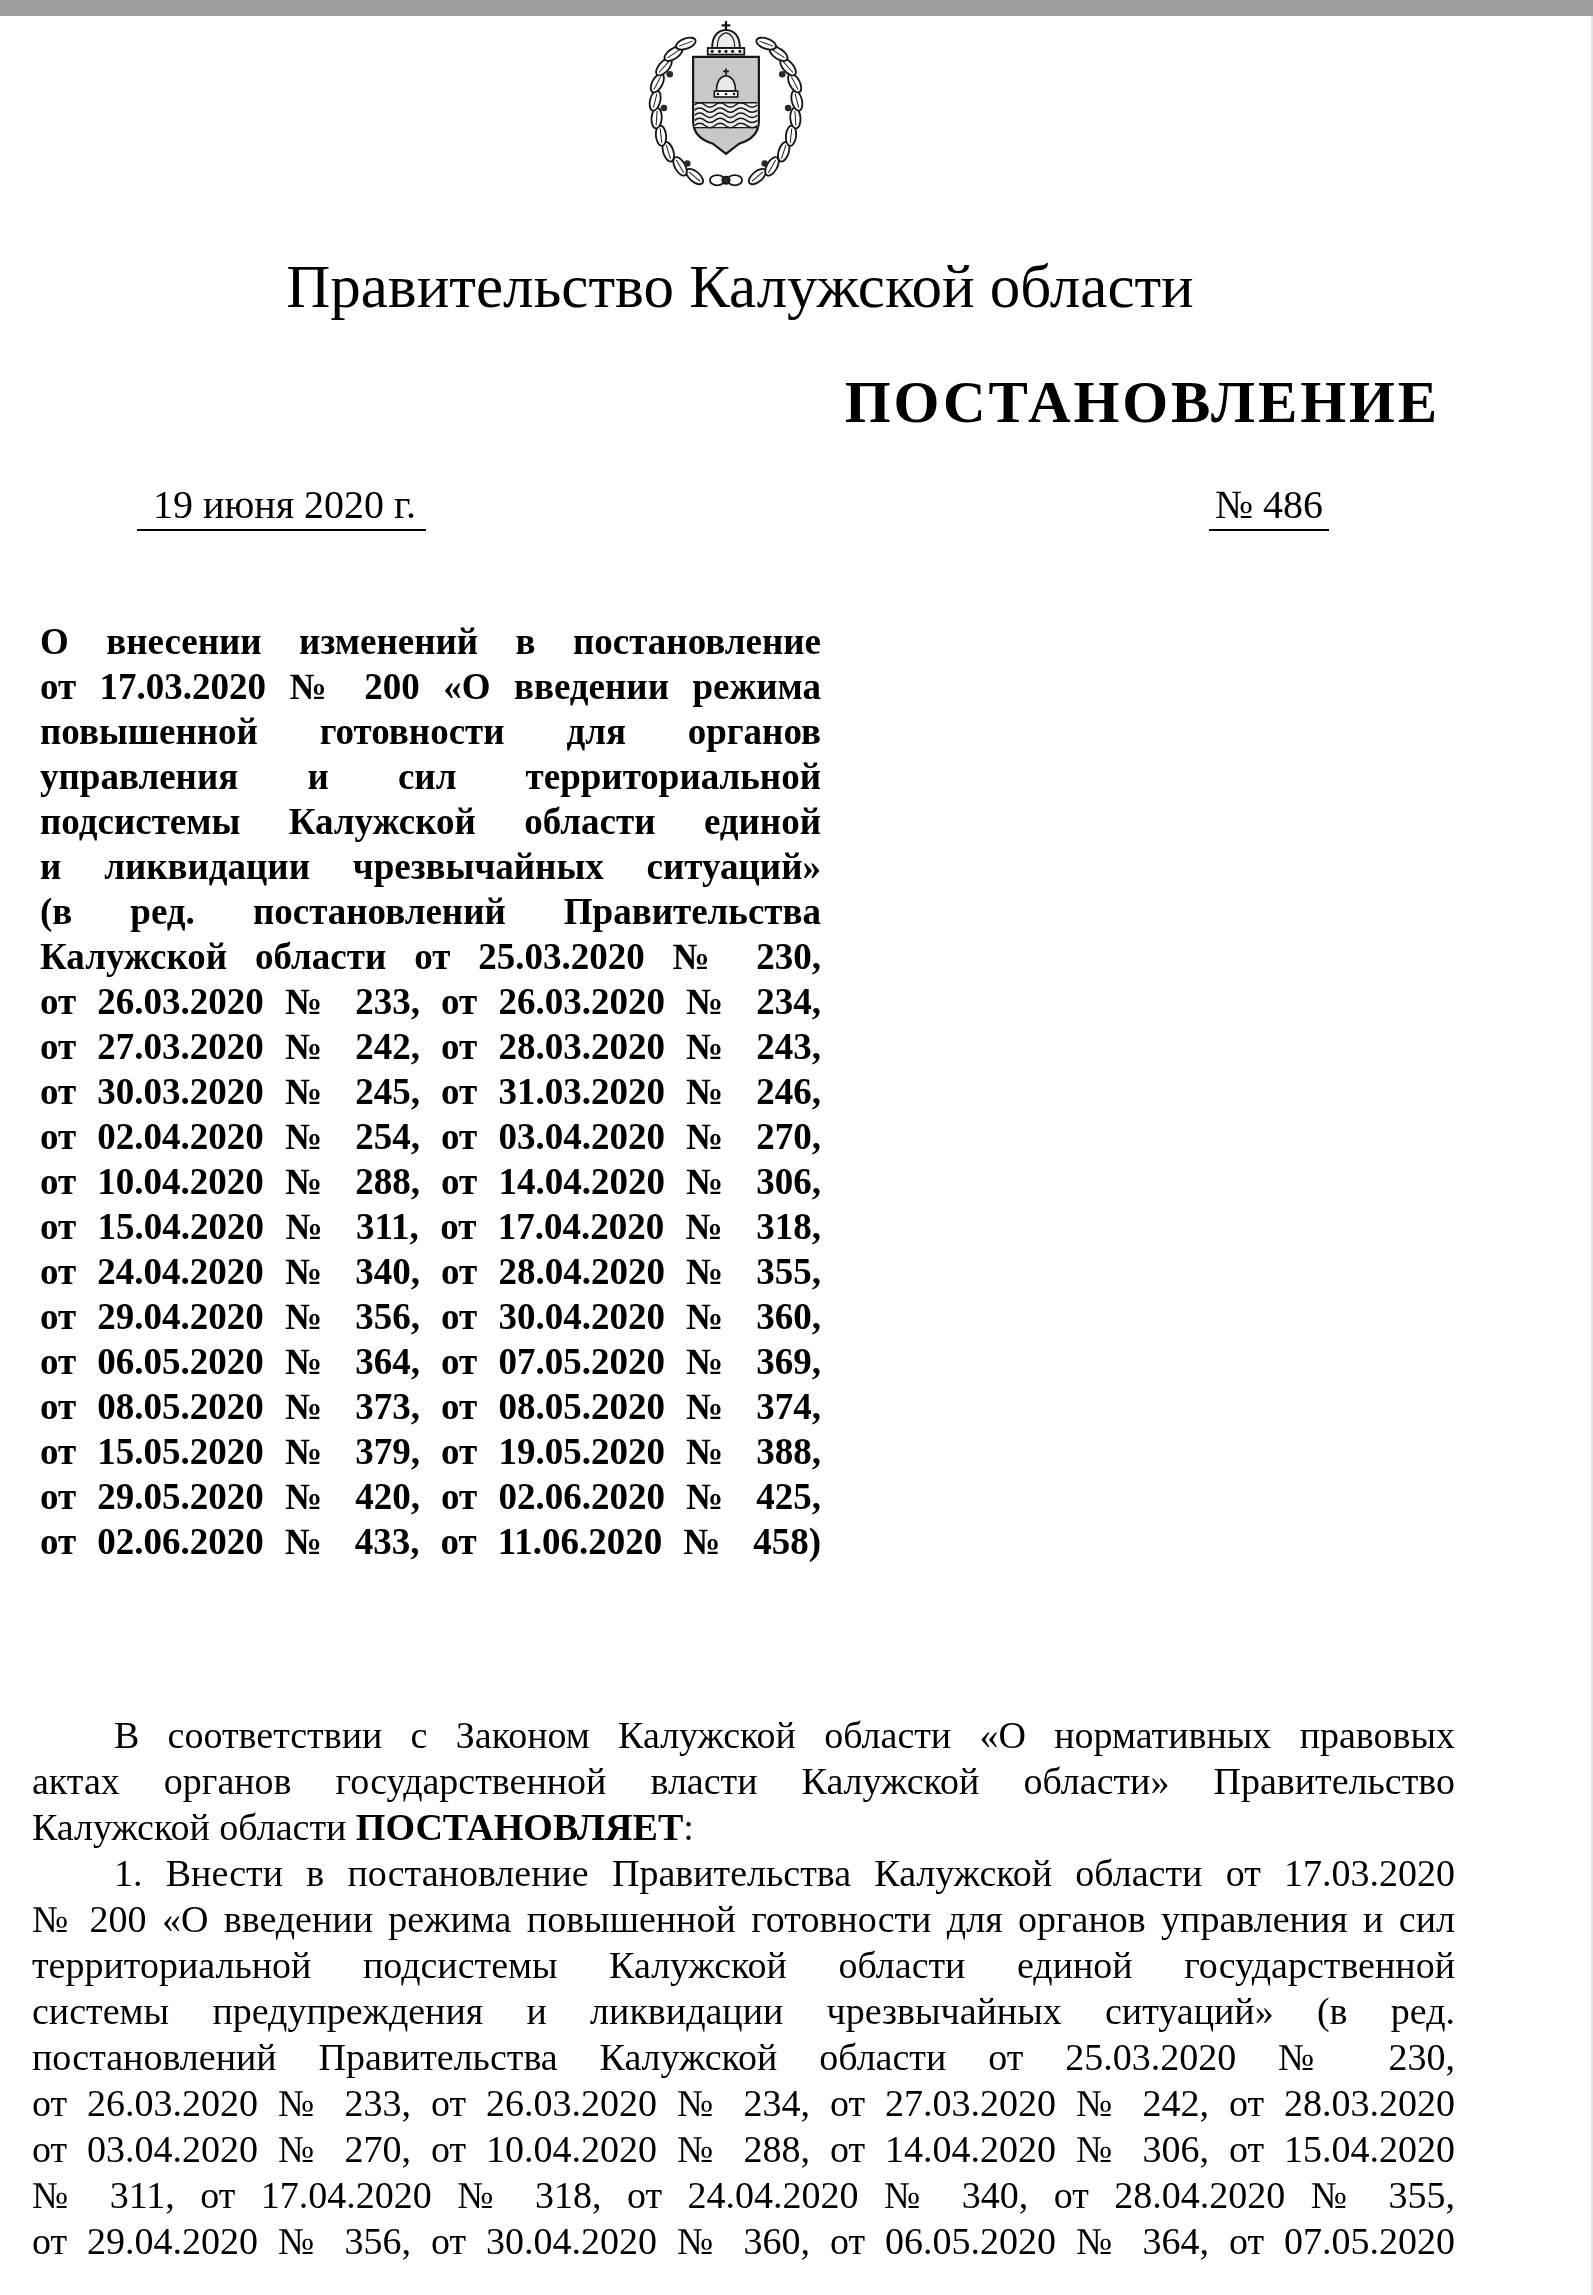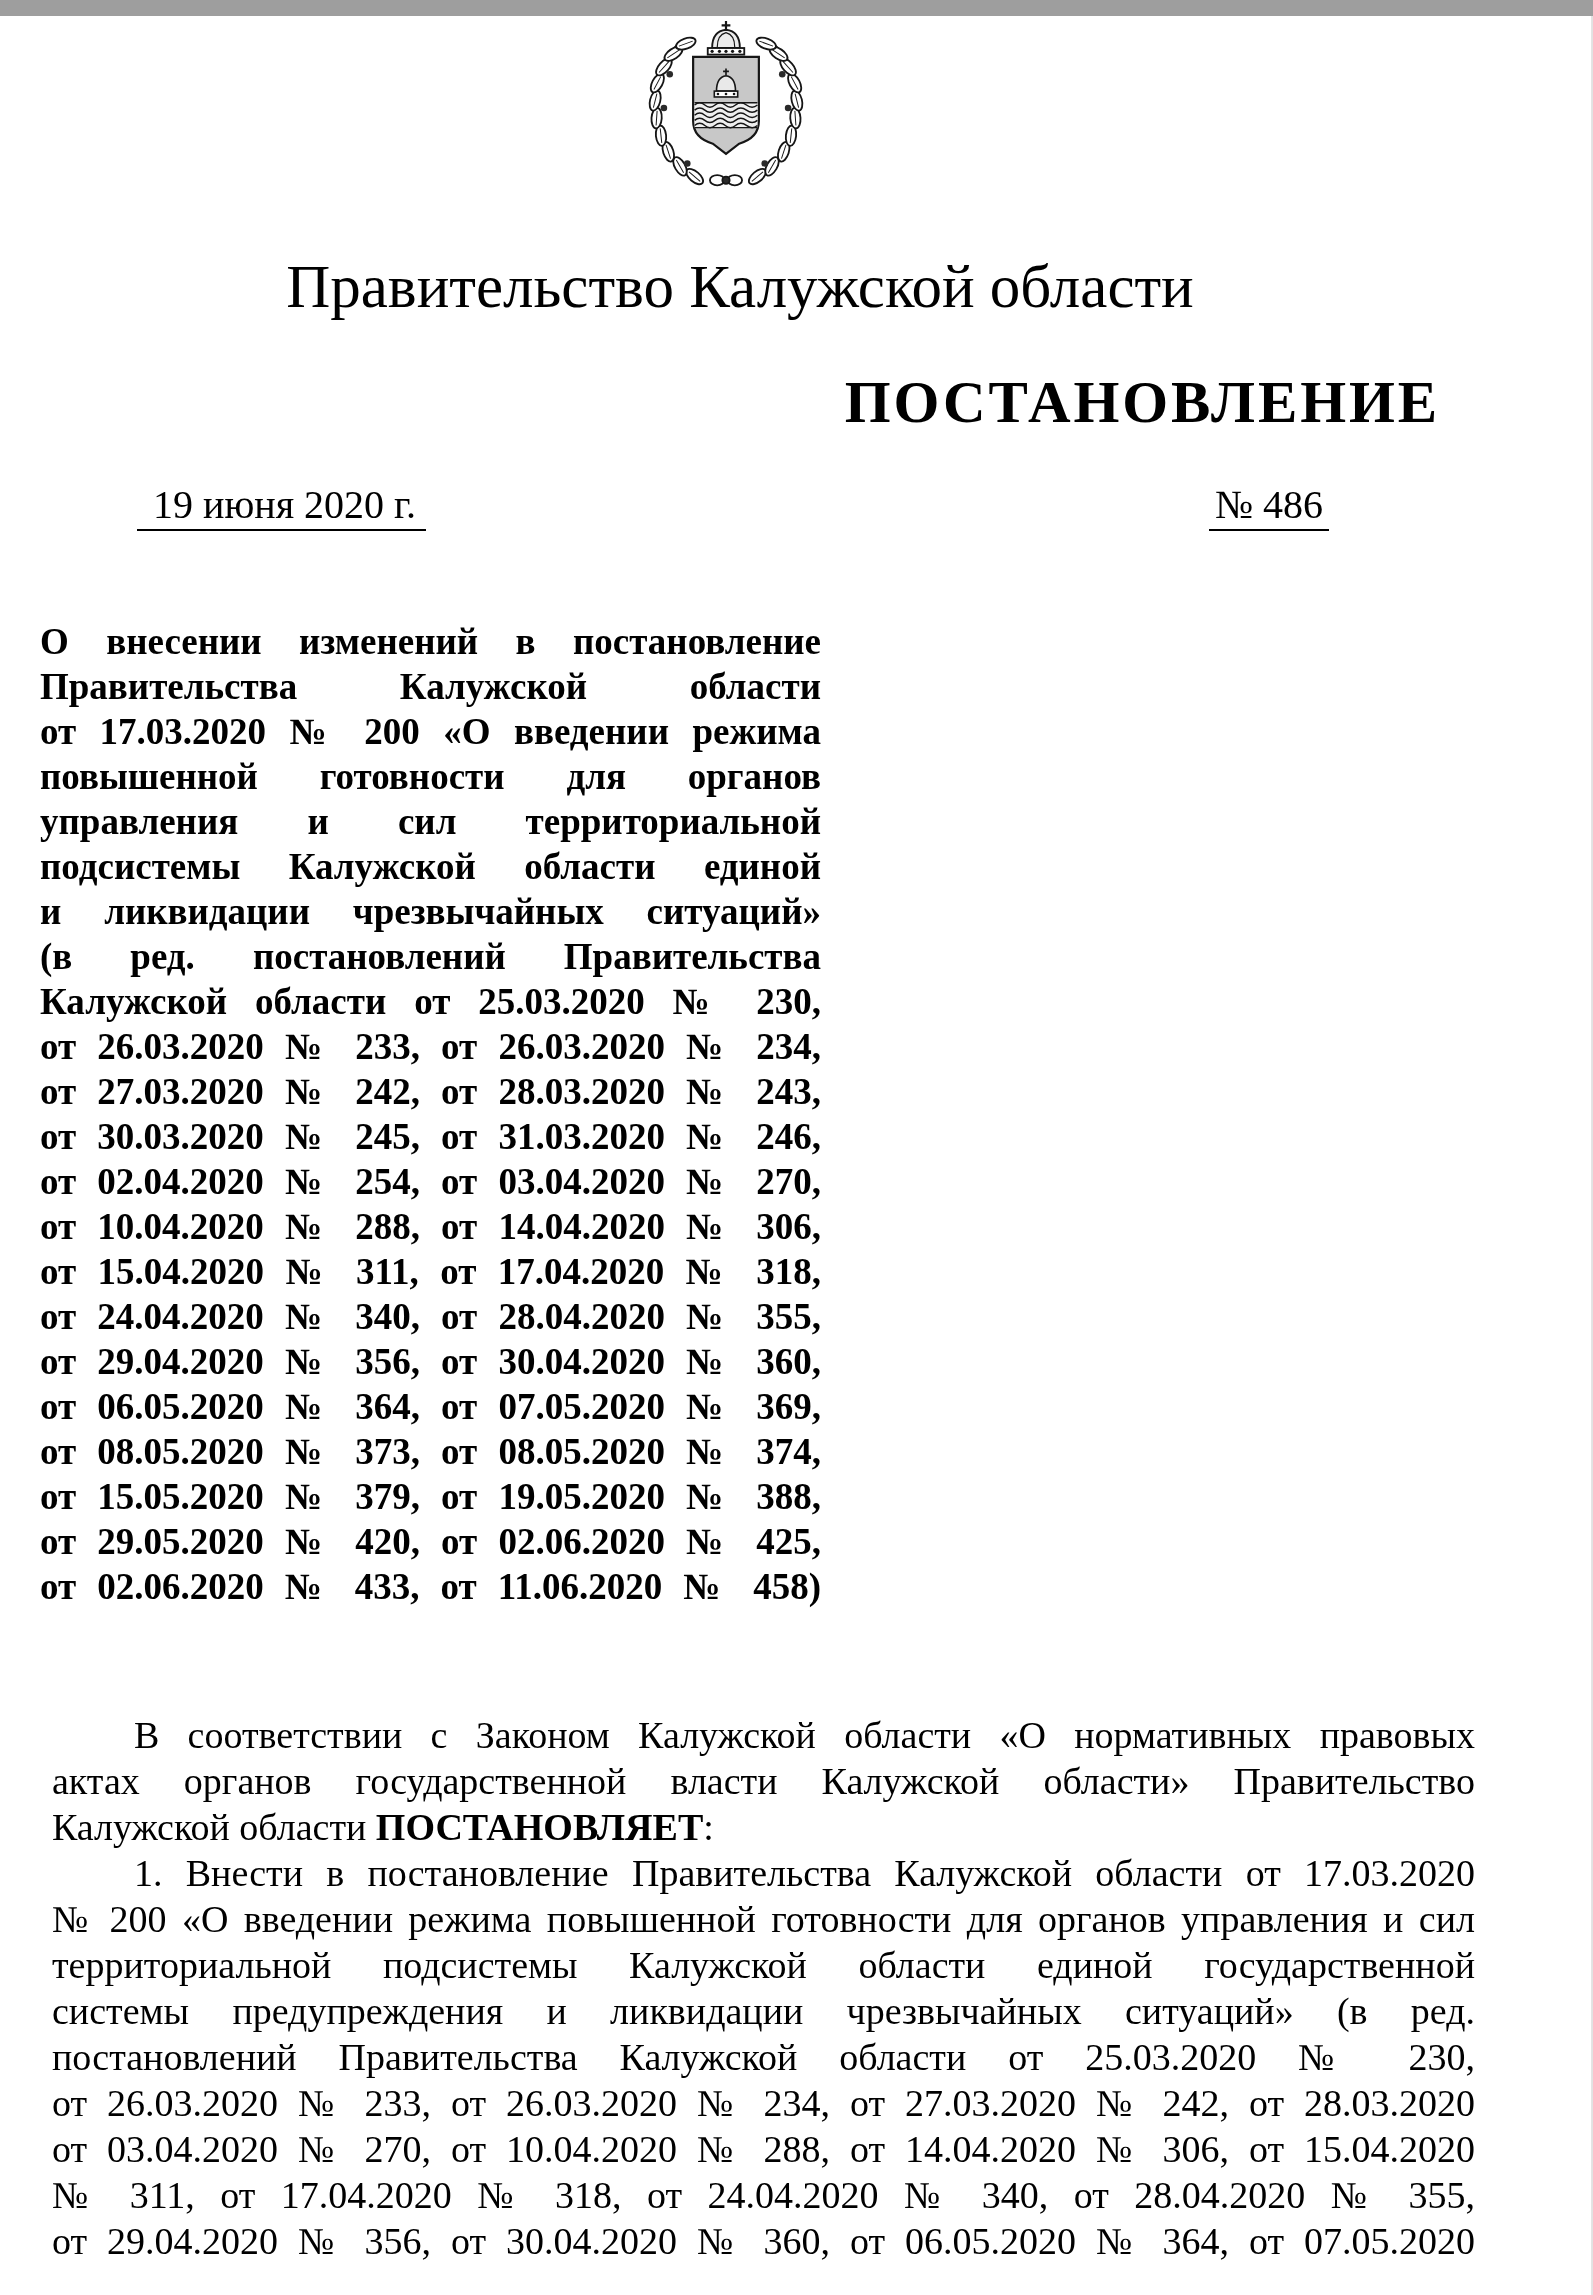--- a/index.html
+++ b/index.html
@@ -26,21 +26,21 @@
   }
   .date-row{position:absolute;left:0;top:467px;width:1494px;height:51px;font-size:40px;line-height:44px;}
   .date-value{position:absolute;left:137px;display:inline-block;padding:0 10.2px 1.5px 16px;border-bottom:2.9px solid #000;white-space:nowrap;}
   .doc-number{position:absolute;left:1209px;display:inline-block;padding:0 5.9px 1.5px 5.9px;border-bottom:2.9px solid #000;white-space:nowrap;}
   .subject-block{
     position:absolute;left:40px;top:603px;width:781px;
     font-size:37px;line-height:45px;font-weight:700;
   }
   .subject-line{text-align:justify;text-align-last:justify;white-space:normal;}
   .body-block{
-    position:absolute;left:52px;top:1696px;width:1423px;
+    position:absolute;left:32px;top:1696px;width:1423px;
     font-size:38px;line-height:46px;
   }
   .body-line{text-align:justify;text-align-last:justify;}
   .body-line.no-stretch{text-align-last:left;}
   .body-line.indent{padding-left:82px;}
   .bold{font-weight:700;}
 </style>
 </head>
 <body>
 
@@ -137,21 +137,20 @@
   <div class="org-title">Правительство Калужской области</div>
   <div class="doc-type">ПОСТАНОВЛЕНИЕ</div>
 
   <div class="date-row">
     <span class="date-value">19 июня  2020 г.</span>
     <span class="doc-number">№ 486</span>
   </div>
 
   <div class="subject-block">
     <div class="subject-line">О внесении изменений в постановление</div>
-    <div class="subject-line">Правительства Калужской области</div>
     <div class="subject-line">от 17.03.2020 № 200 «О введении режима</div>
     <div class="subject-line">повышенной готовности для органов</div>
     <div class="subject-line">управления и сил территориальной</div>
     <div class="subject-line">подсистемы Калужской области единой</div>
     <div class="subject-line">и ликвидации чрезвычайных ситуаций»</div>
     <div class="subject-line">(в ред. постановлений Правительства</div>
     <div class="subject-line">Калужской области от 25.03.2020 № 230,</div>
     <div class="subject-line">от 26.03.2020 № 233, от 26.03.2020 № 234,</div>
     <div class="subject-line">от 27.03.2020 № 242, от 28.03.2020 № 243,</div>
     <div class="subject-line">от 30.03.2020 № 245, от 31.03.2020 № 246,</div>

